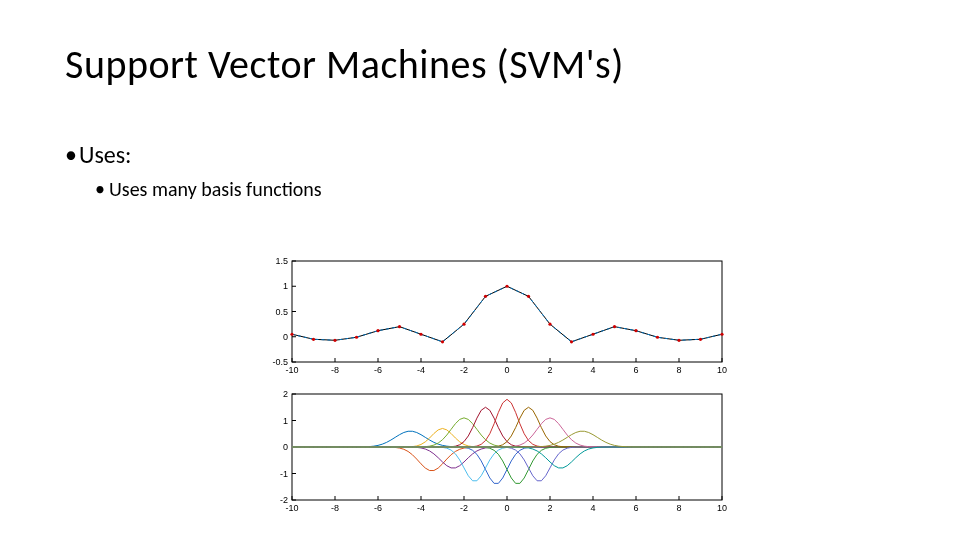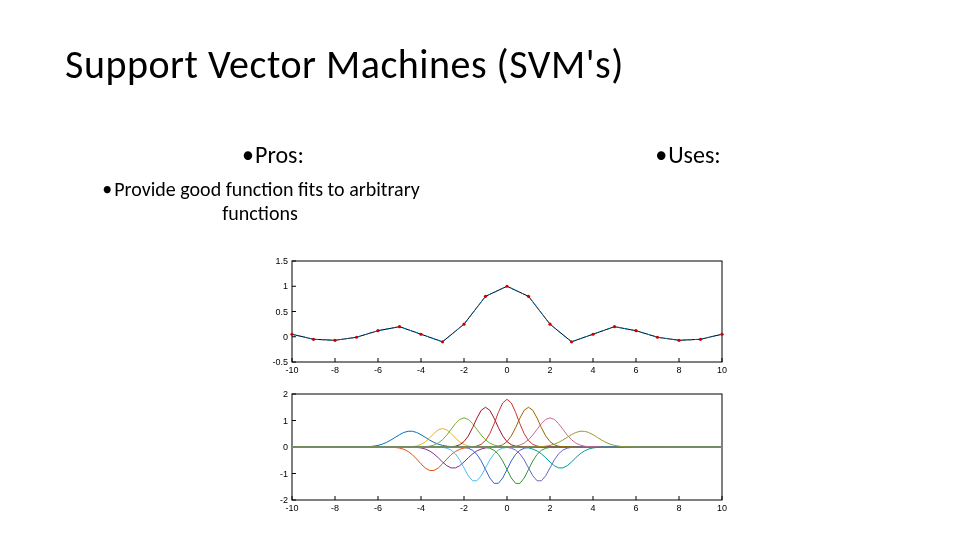--- a/index.html
+++ b/index.html
@@ -10,21 +10,20 @@
     background: #fff;
     font-family: "Calibri", "Segoe UI", Arial, sans-serif;
     color: #000;
     overflow: hidden;
   }
   .slide {
     position: relative;
     width: 960px;
     height: 540px;
     box-sizing: border-box;
-    text-align: center;
   }
   .title {
     position: absolute;
     left: 65px;
     top: 40px;
     font-size: 40px;
     font-weight: 400;
     letter-spacing: 0.5px;
   }
   .columns {
@@ -68,29 +67,24 @@
 </style>
 </head>
 <body>
 <div class="slide">
 
   <div class="title">Support Vector Machines (SVM's)</div>
 
   <div class="columns">
     <div class="col">
       <div class="level1">
-        <span class="bullet">•</span><span>Pros:</span>
+        <span class="bullet">•</span><span>Uses:</span>
       </div>
       <div class="level2">
-        <span class="bullet">•</span><span>Provide good function fits to arbitrary functions</span>
-      </div>
-    </div>
-    <div class="col">
-      <div class="level1">
-        <span class="bullet">•</span><span>Uses:</span>
+        <span class="bullet">•</span><span>Uses many basis functions</span>
       </div>
     </div>
   </div>
 
   <div class="chart-wrap">
     <svg id="chart-top" class="chart" width="470" height="125">
         <rect x="32" y="6" width="430" height="101" fill="none" stroke="#000" stroke-width="1"></rect>
         <line x1="32" y1="107" x2="32" y2="103" class="tick"></line>
         <text x="32" y="118" text-anchor="middle" class="ticklabel">-10</text>
         <line x1="75" y1="107" x2="75" y2="103" class="tick"></line>

